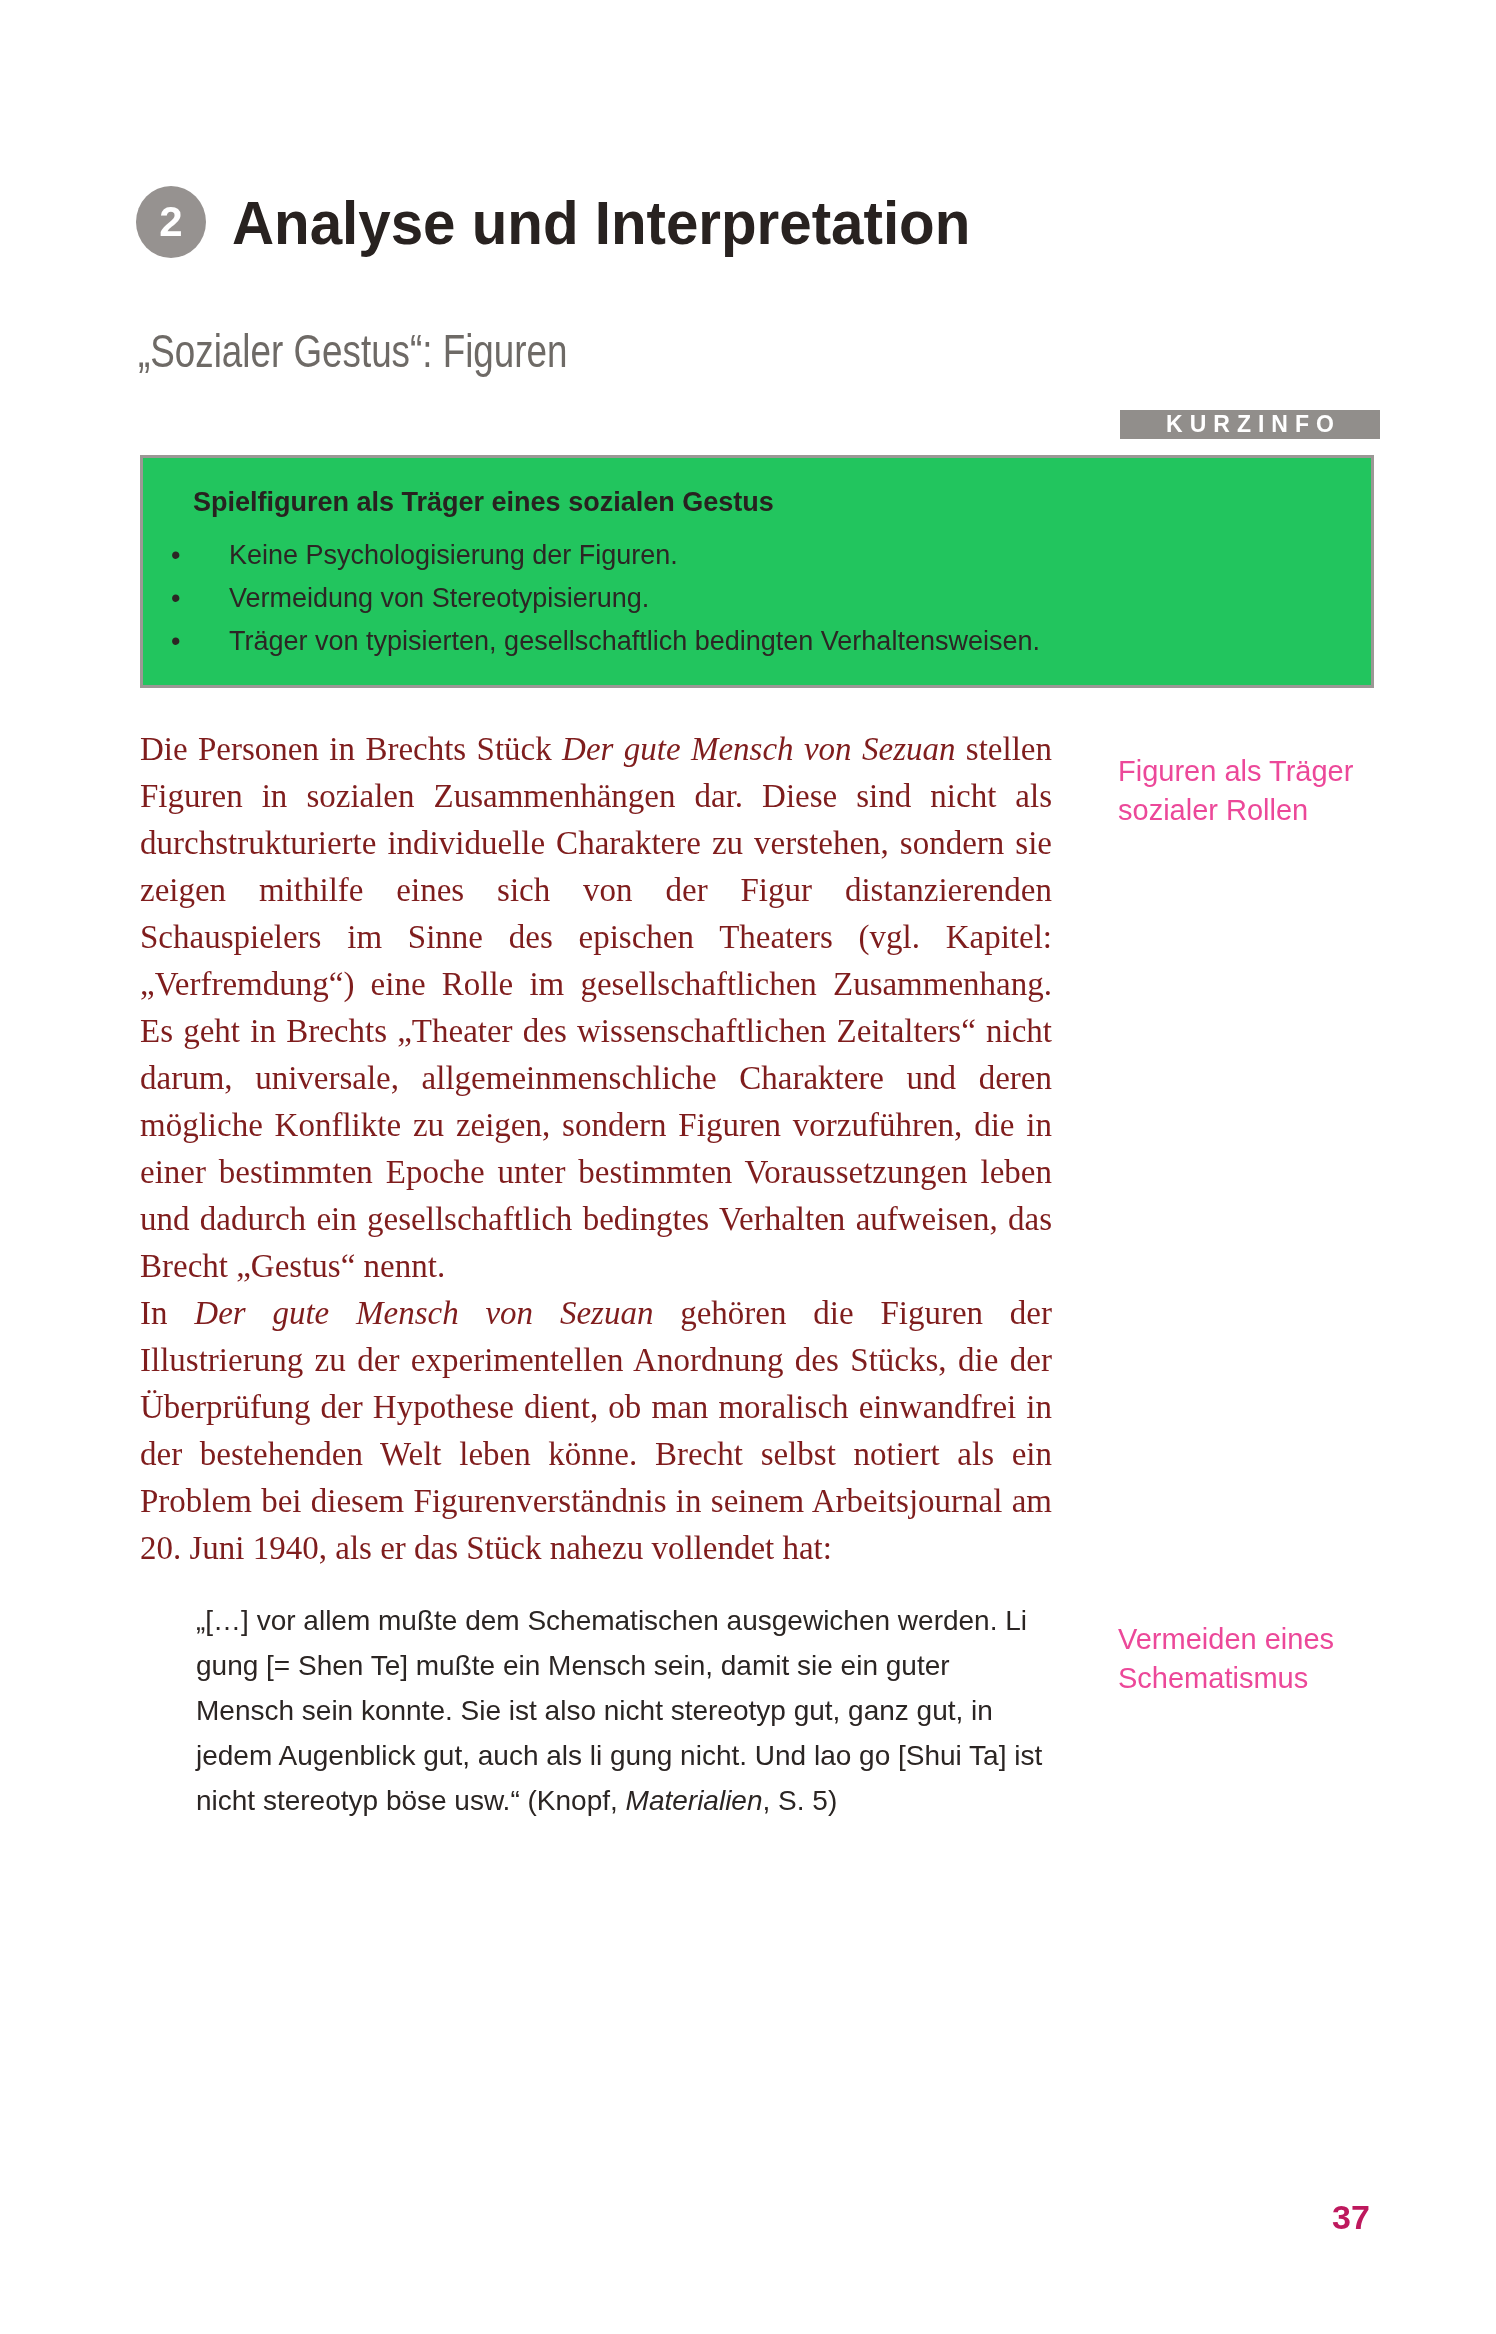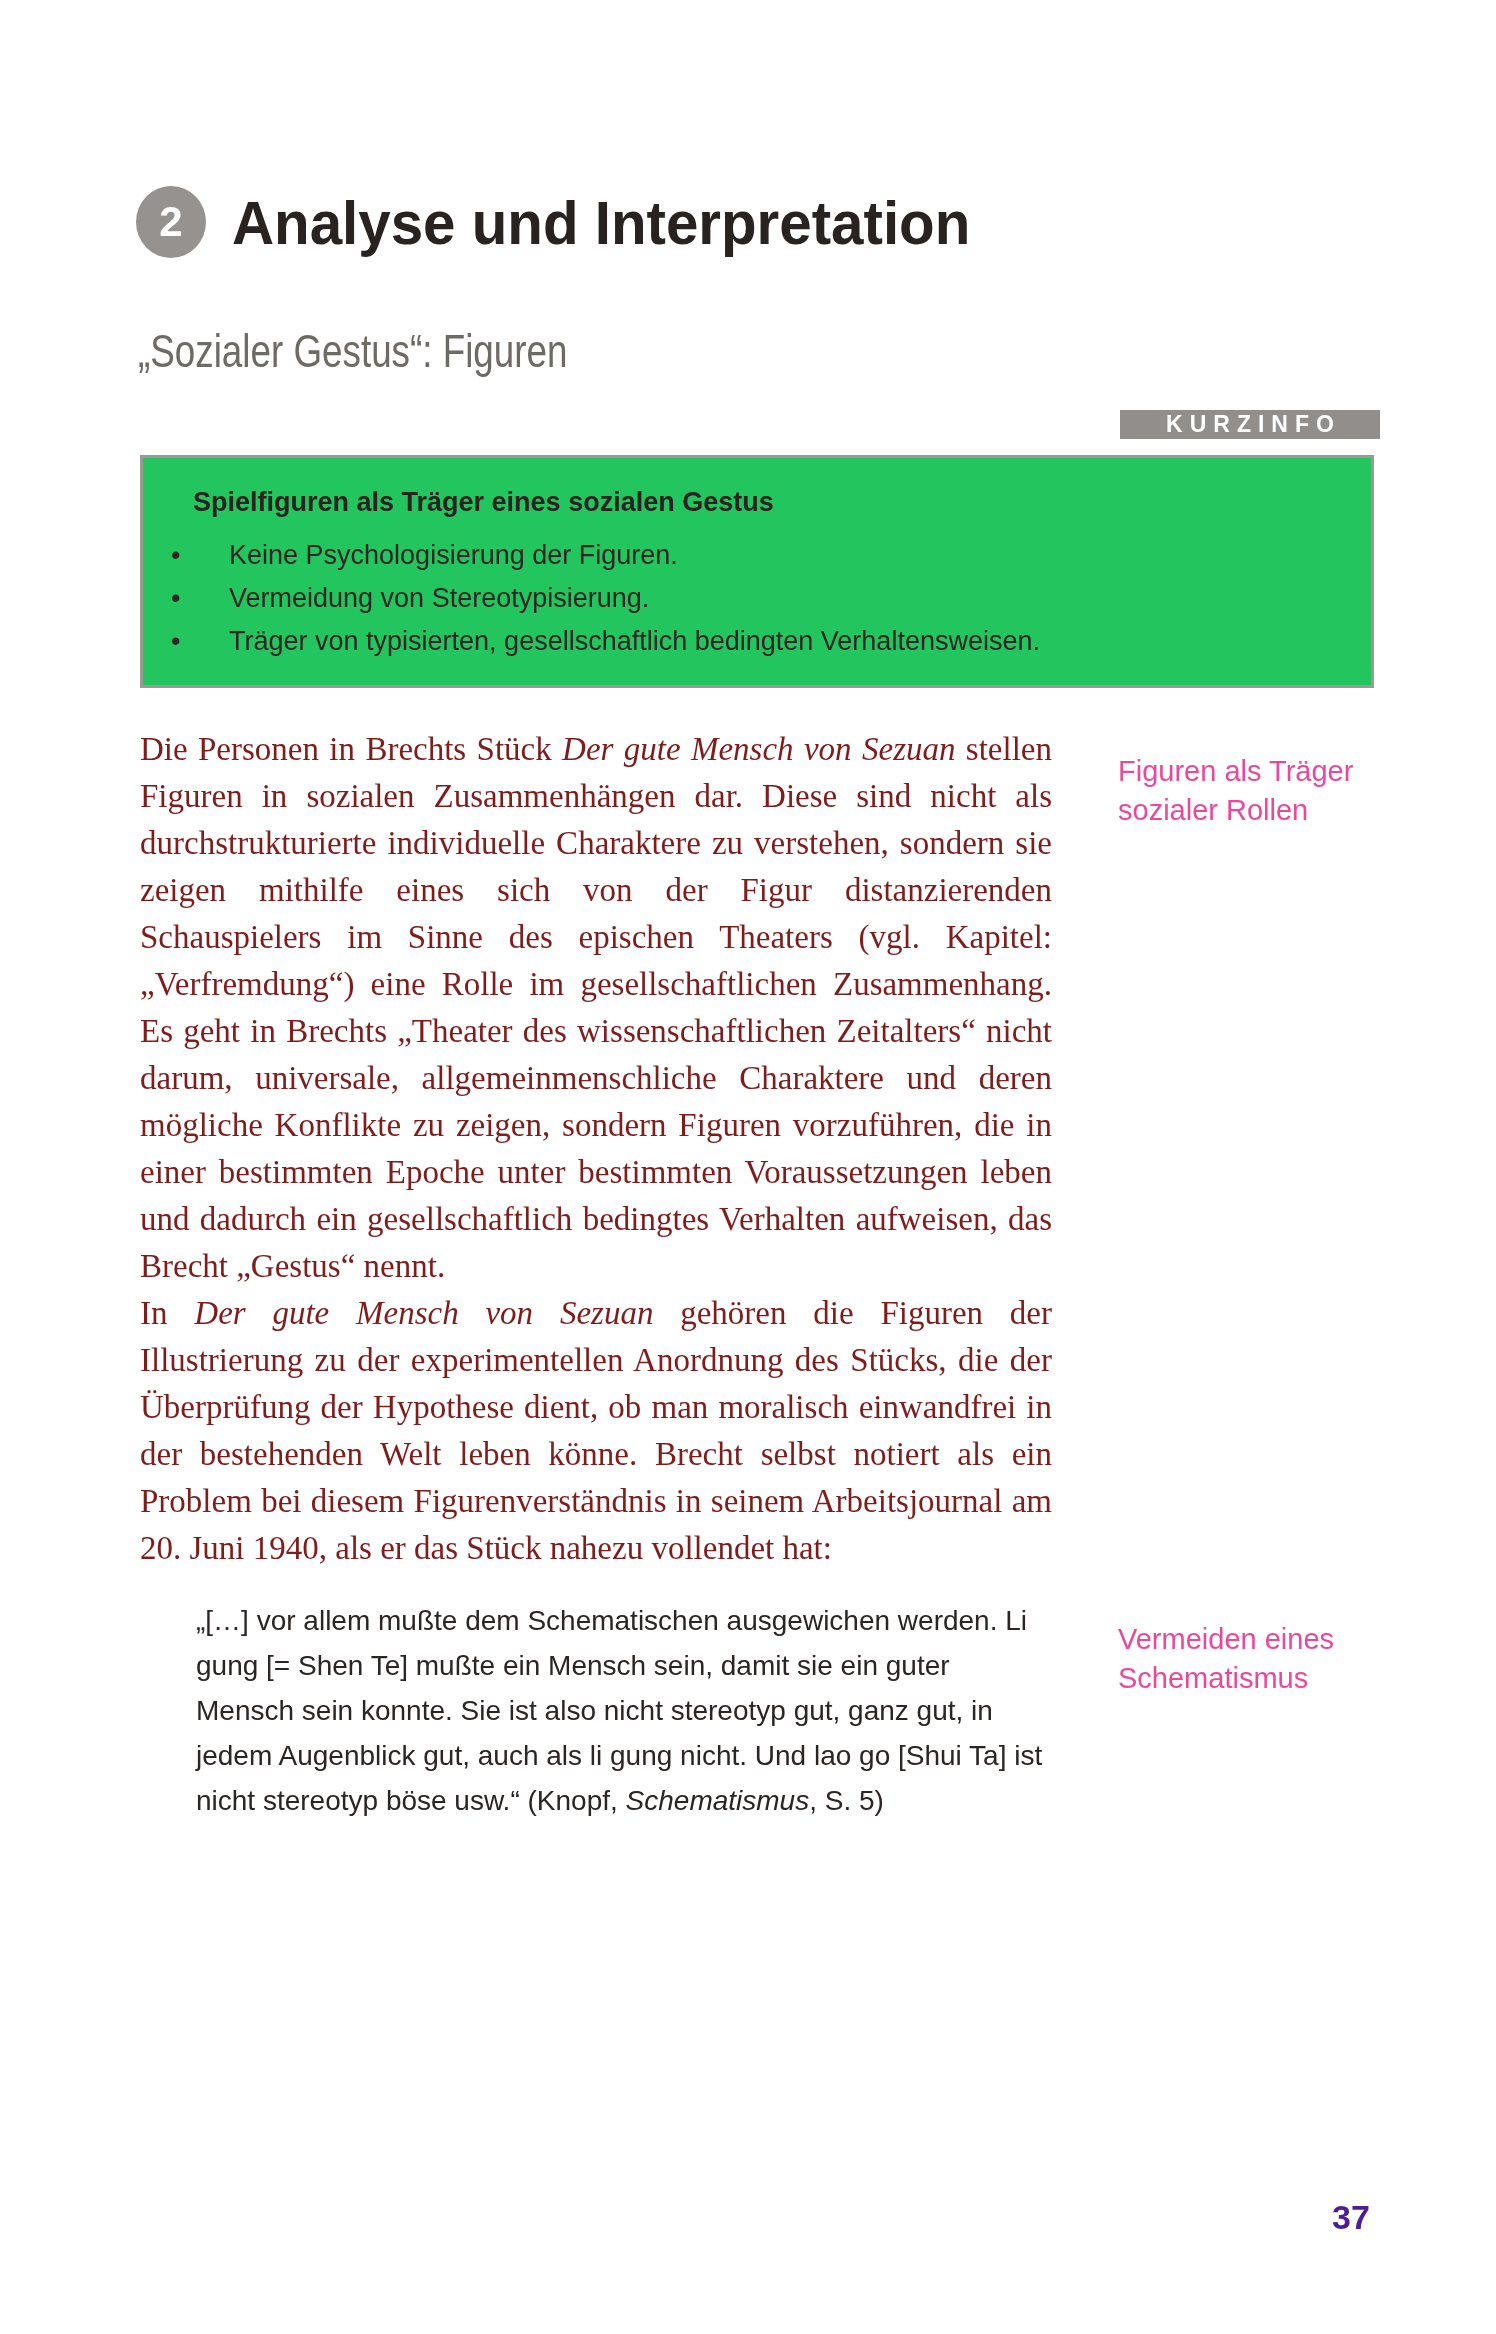--- a/index.html
+++ b/index.html
@@ -158,21 +158,21 @@
   .margin-note-1 { top: 6px; }
   .margin-note-2 { left: 922px; top: 2px; }
 
   
   .page-number {
     position: absolute;
     top: 2198px;
     left: 1332px;
     font-size: 34px;
     font-weight: bold;
-    color: #4c1d95;
+    color: #be185d;
   }
 </style>
 </head>
 <body>
 
 <div class="page">
 
   <header class="chapter-header">
     <span class="chapter-number-badge">
       <span>2</span>
@@ -193,20 +193,20 @@
     </ul>
   </aside>
 
   <main class="content">
     <p class="body-paragraph"><span>Die Personen in Brechts Stück </span><i>Der gute Mensch von Sezuan</i><span> stellen Figuren in sozialen Zusammenhängen dar. Diese sind nicht als durchstrukturierte individuelle Charaktere zu verstehen, sondern sie zeigen mithilfe eines sich von der Figur distanzierenden Schauspielers im Sinne des epischen Theaters (vgl. Kapitel: „Verfremdung“) eine Rolle im gesellschaftlichen Zusammenhang. Es geht in Brechts „Theater des wissenschaftlichen Zeitalters“ nicht darum, universale, allgemeinmenschliche Charaktere und deren mögliche Konflikte zu zeigen, sondern Figuren vorzuführen, die in einer bestimmten Epoche unter bestimmten Voraussetzungen leben und dadurch ein gesellschaftlich bedingtes Verhalten aufweisen, das Brecht „Gestus“ nennt.</span></p>
     <p class="body-paragraph"><span>In </span><i>Der gute Mensch von Sezuan</i><span> gehören die Figuren der Illustrierung zu der experimentellen Anordnung des Stücks, die der Überprüfung der Hypothese dient, ob man moralisch einwandfrei in der bestehenden Welt leben könne. Brecht selbst notiert als ein Problem bei diesem Figurenverständnis in seinem Arbeitsjournal am 20. Juni 1940, als er das Stück nahezu vollendet hat:</span></p>
 
     <div class="margin-note margin-note-1">Figuren als Träger sozialer Rollen</div>
 
     <blockquote class="quote-block">
-      <p class="quote-text"><span>„[…] vor allem mußte dem Schematischen ausgewichen werden. Li gung [= Shen Te] mußte ein Mensch sein, damit sie ein guter Mensch sein konnte. Sie ist also nicht stereotyp gut, ganz gut, in jedem Augenblick gut, auch als li gung nicht. Und lao go [Shui Ta] ist nicht stereotyp böse usw.“ (Knopf, </span><i>Schematismus</i><span>, S. 5)</span></p>
+      <p class="quote-text"><span>„[…] vor allem mußte dem Schematischen ausgewichen werden. Li gung [= Shen Te] mußte ein Mensch sein, damit sie ein guter Mensch sein konnte. Sie ist also nicht stereotyp gut, ganz gut, in jedem Augenblick gut, auch als li gung nicht. Und lao go [Shui Ta] ist nicht stereotyp böse usw.“ (Knopf, </span><i>Materialien</i><span>, S. 5)</span></p>
       <div class="margin-note margin-note-2">Vermeiden eines Schematismus</div>
     </blockquote>
   </main>
 
   <div class="page-number">37</div>
 
 </div>
 
 </body></html>

